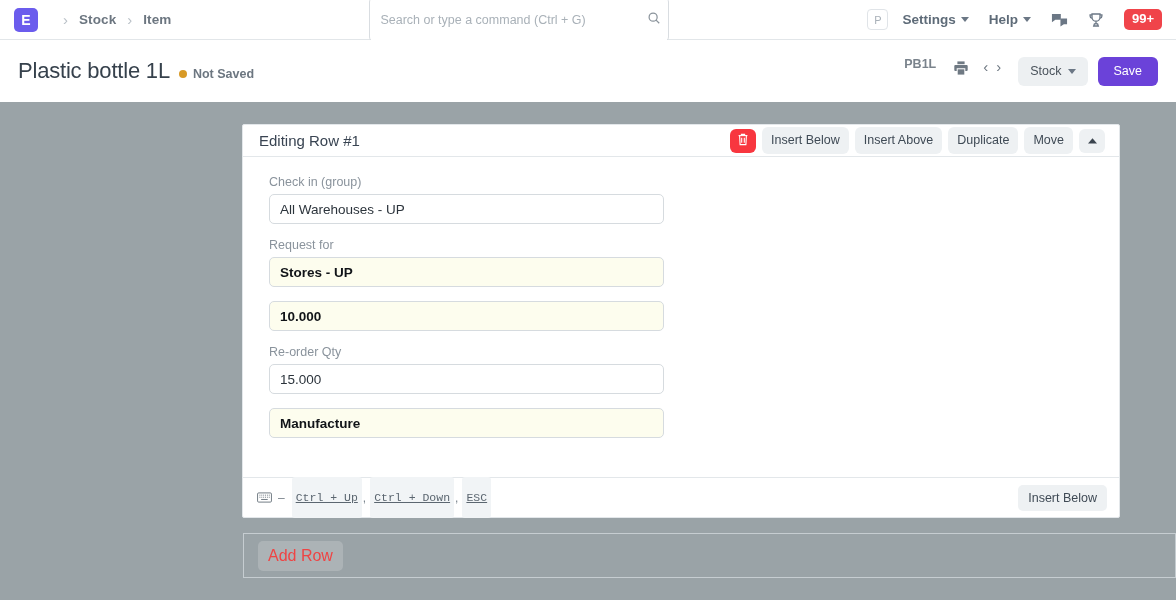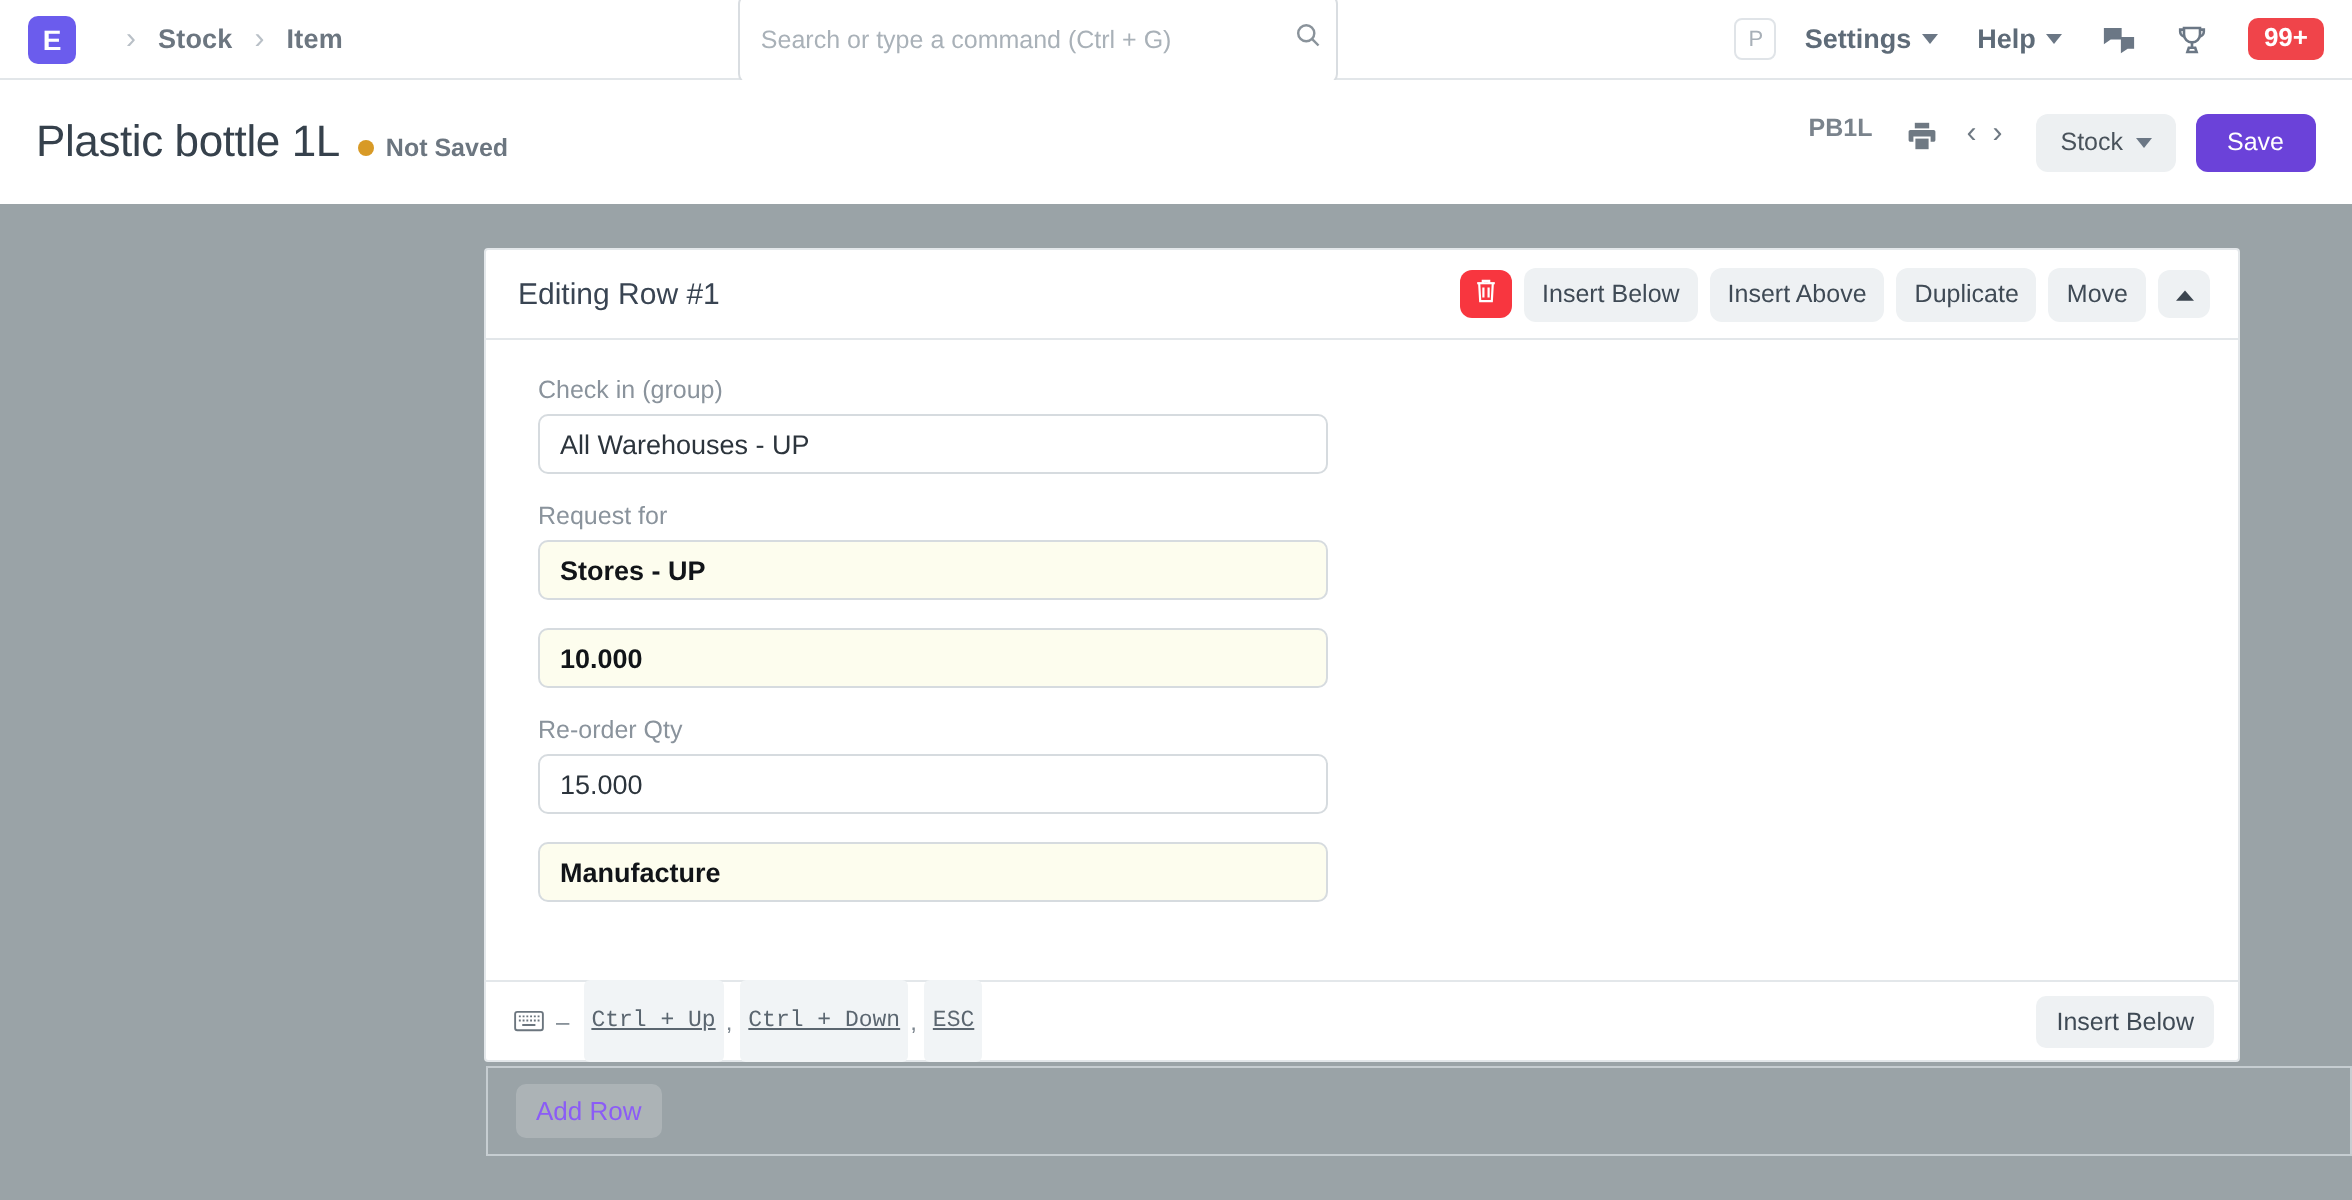--- a/index.html
+++ b/index.html
@@ -240,22 +240,22 @@
     bottom: 22px;
     right: 0;
     height: 45px;
     border: 1px solid #c6cdd1;
     display: flex;
     align-items: center;
     padding-left: 14px;
   }
   .add-row-btn {
     background: rgba(255,255,255,.18);
-    color: #8b5cf6;
-    font-size: 13px;
+    color: #ef4444;
+    font-size: 16px;
     border: none;
     border-radius: 5px;
     padding: 6px 10px;
     font-family: "Liberation Sans", sans-serif;
     cursor: pointer;
   }
 
   
   .dim-overlay {
     position: absolute;
@@ -269,21 +269,21 @@
     position: absolute;
     left: 242px;
     top: 22px;
     width: 878px;
     background: #ffffff;
     z-index: 40;
     border: 1px solid #e3e7ea;
     border-radius: 2px;
   }
   .panel-head {
-    height: 45px;
+    height: 32px;
     display: flex;
     align-items: center;
     padding: 0 14px 0 16px;
     border-bottom: 1px solid #e3e7ea;
   }
   .panel-title {
     font-size: 15px;
     color: #394452;
   }
   .panel-actions {

